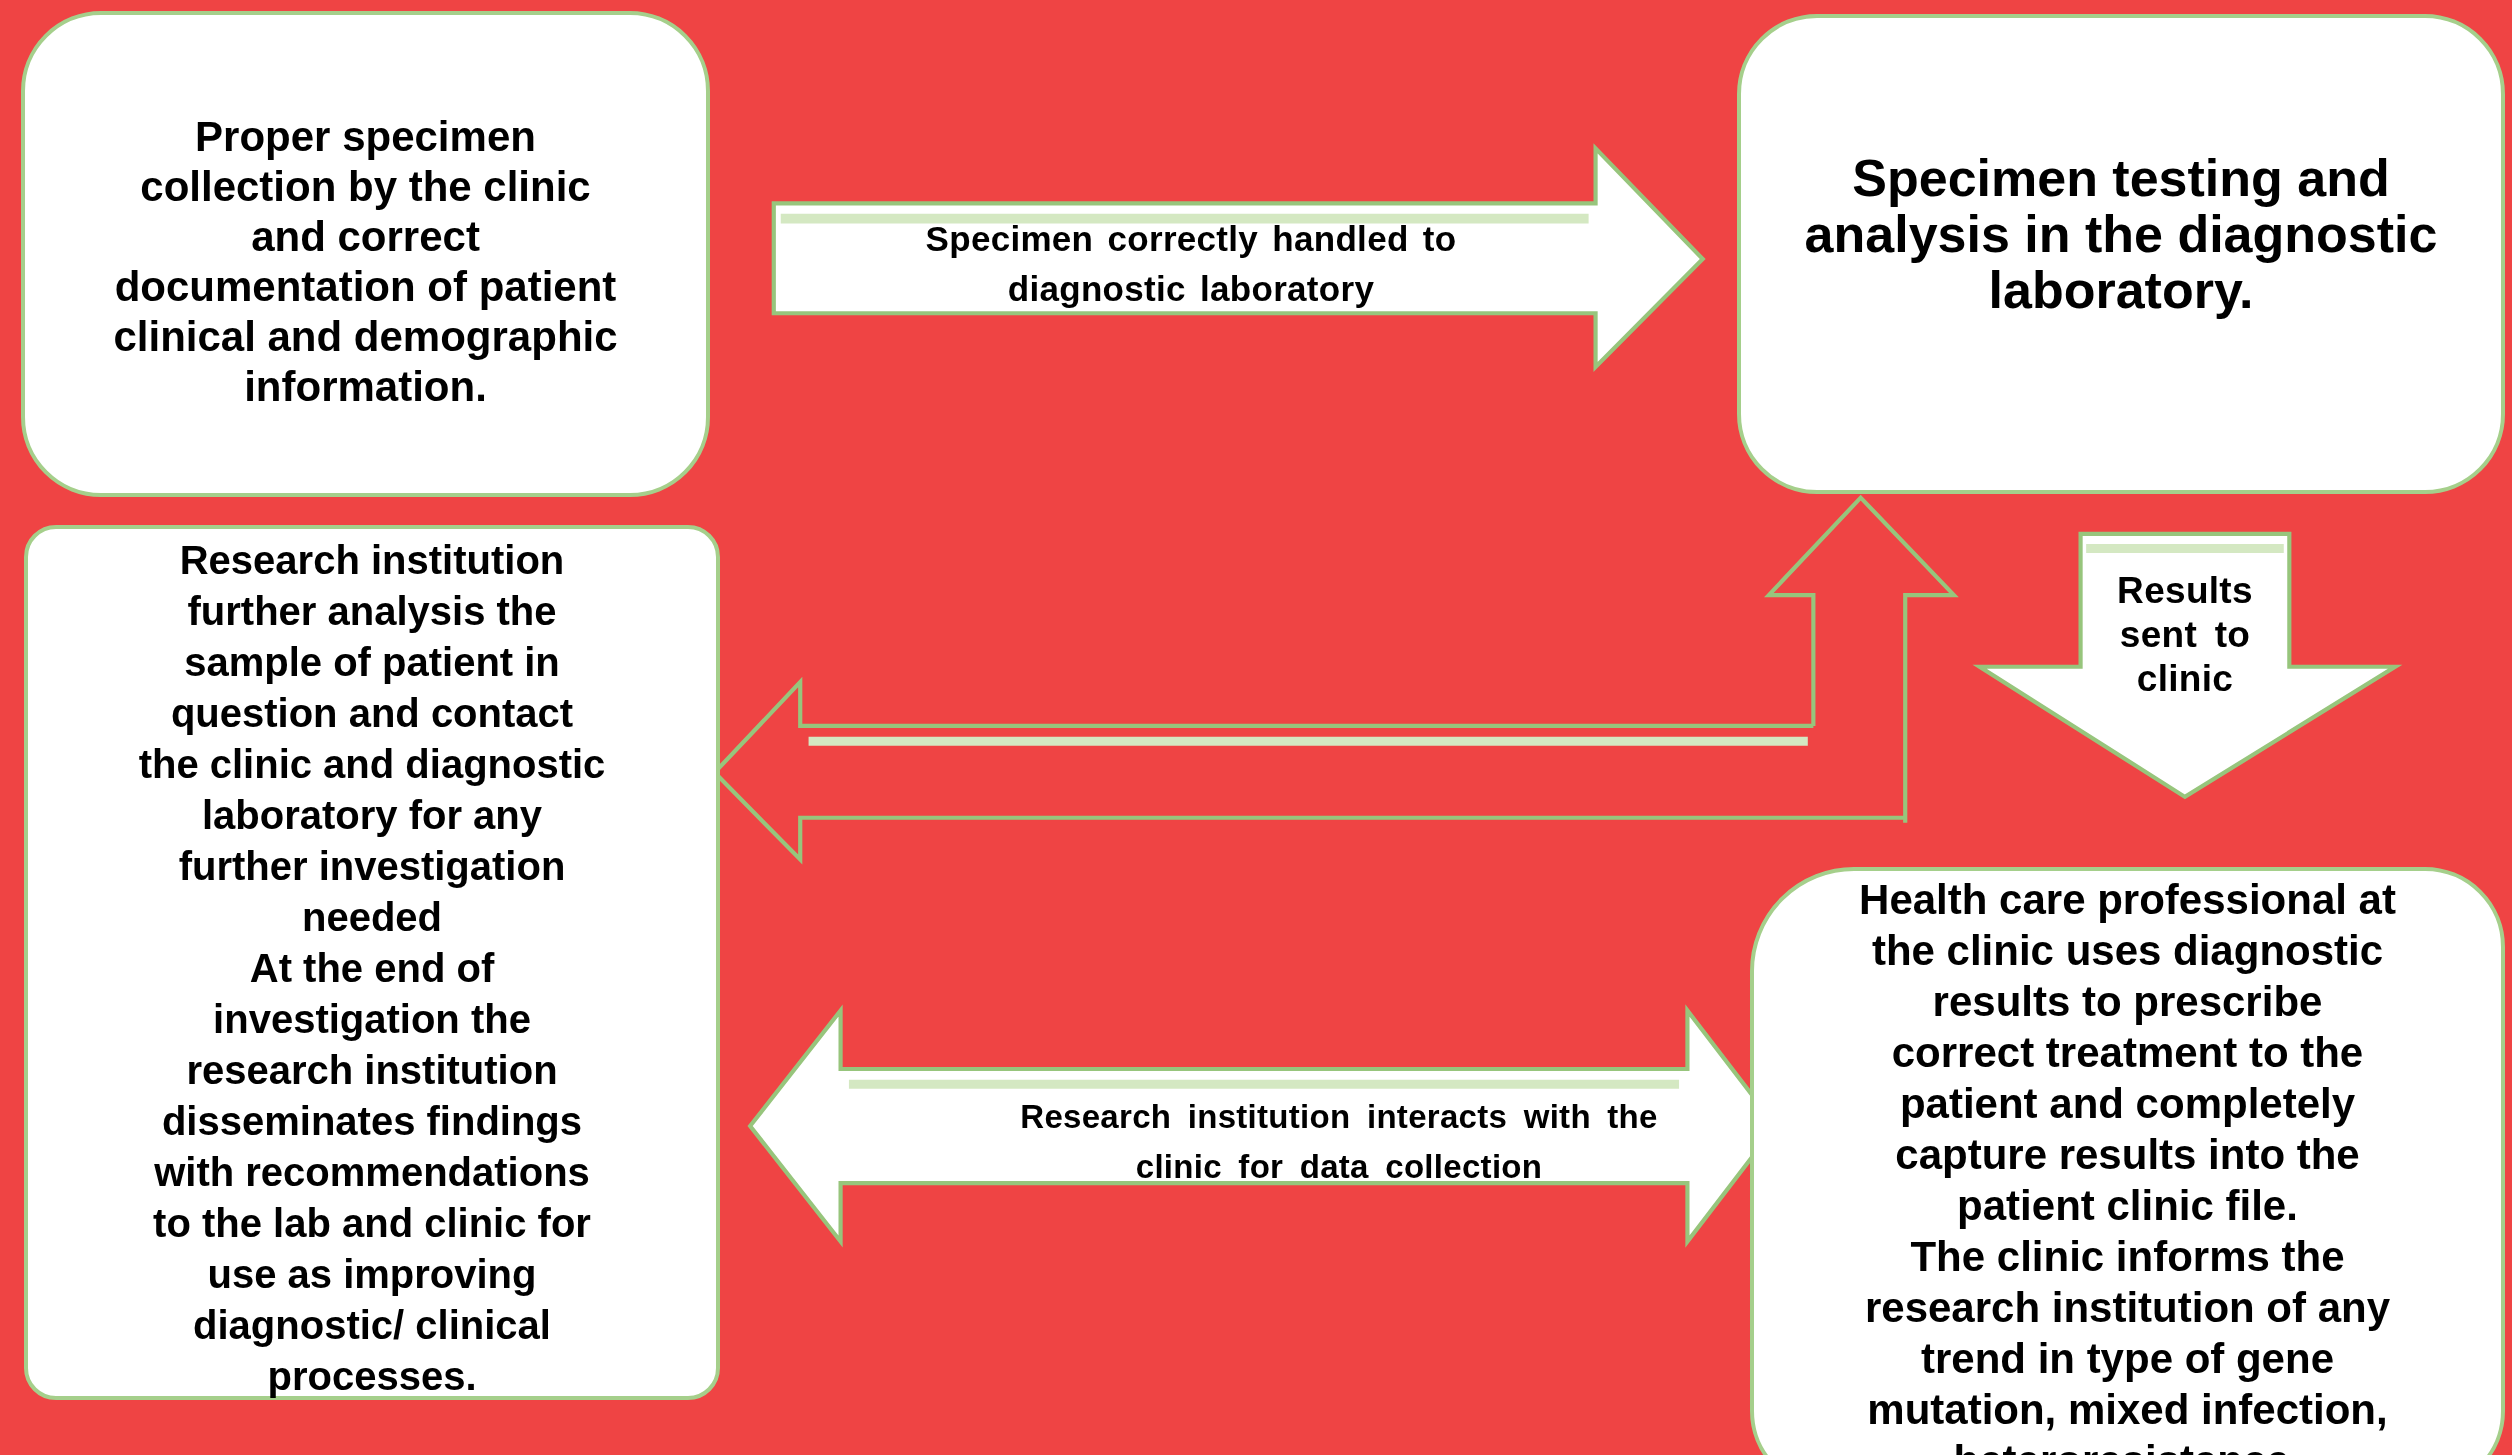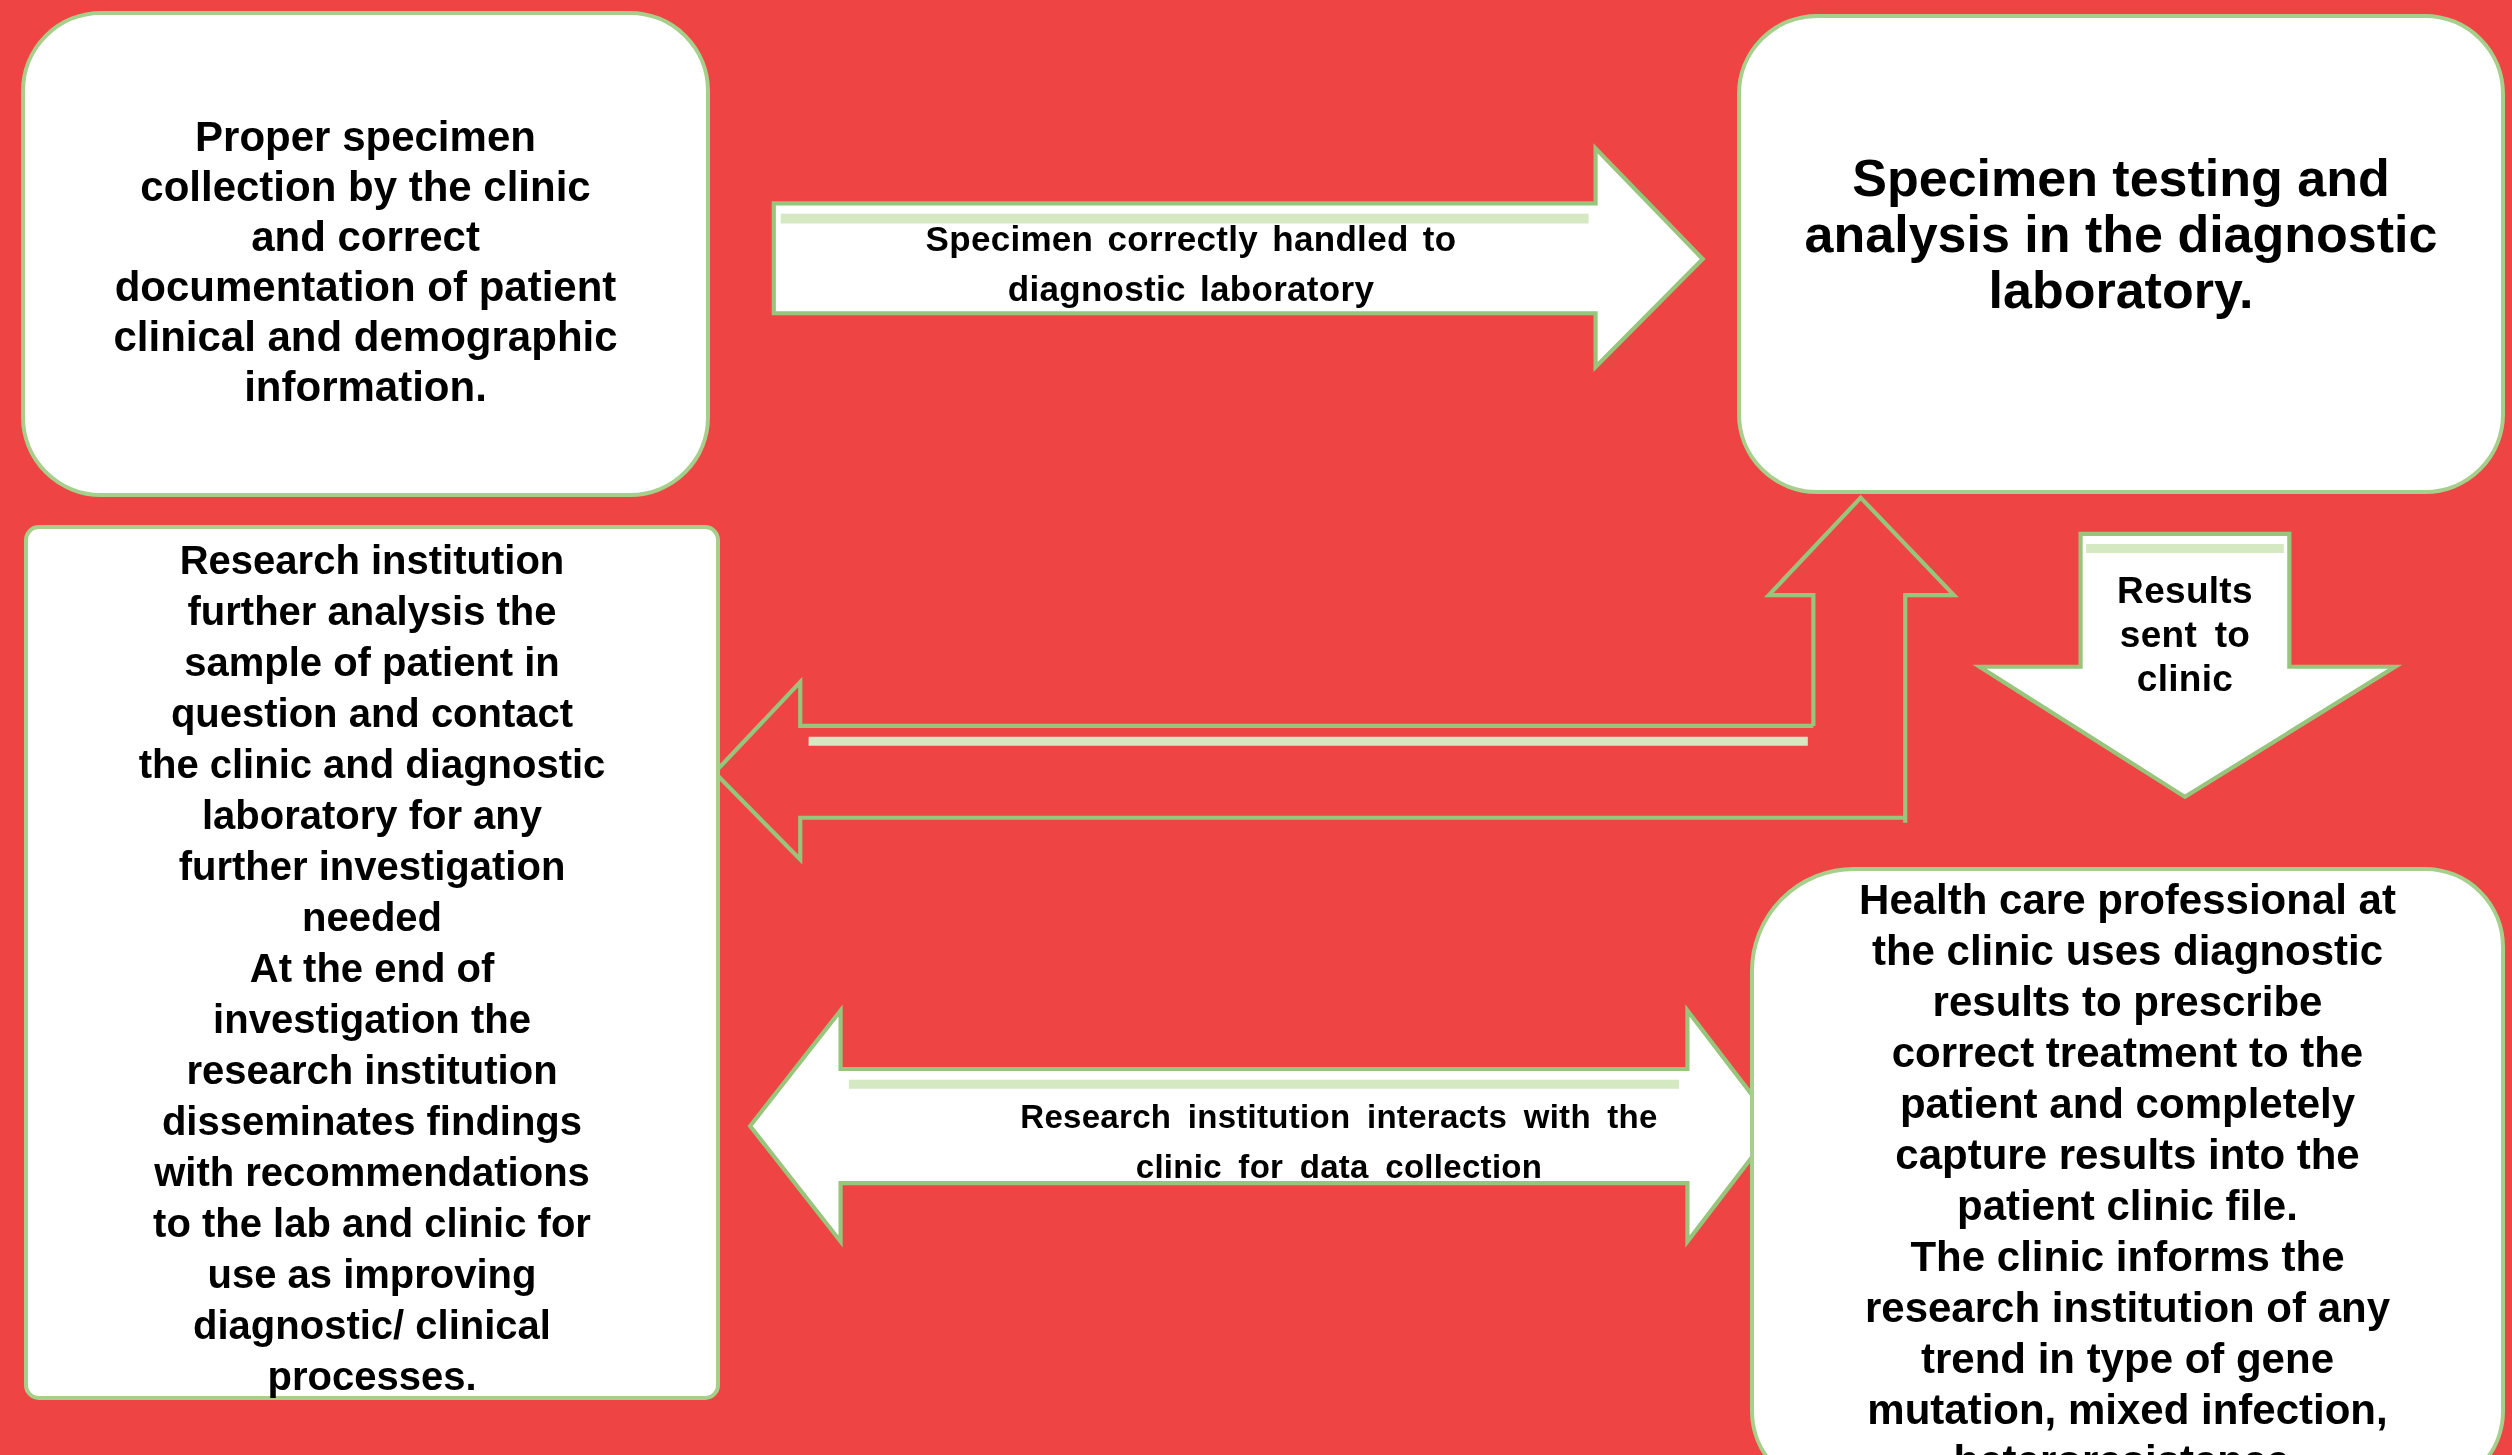--- a/index.html
+++ b/index.html
@@ -50,21 +50,21 @@
     border-radius: 80px;
     align-items: flex-start;
   }
   #box-specimen-testing .box-text {
     padding-top: 132px;
     font-size: 52px;
     line-height: 56px;
   }
   #box-research-institution {
     left: 24px; top: 525px; width: 696px; height: 875px;
-    border-radius: 15px;
+    border-radius: 32px;
     align-items: flex-start;
   }
   #box-research-institution .box-text {
     padding-top: 5.6px;
     font-size: 40px;
     line-height: 51px;
   }
   #box-health-care {
     left: 1750px; top: 867px; width: 755px; height: 624px;
     border-radius: 104px 80px 80px 80px;

